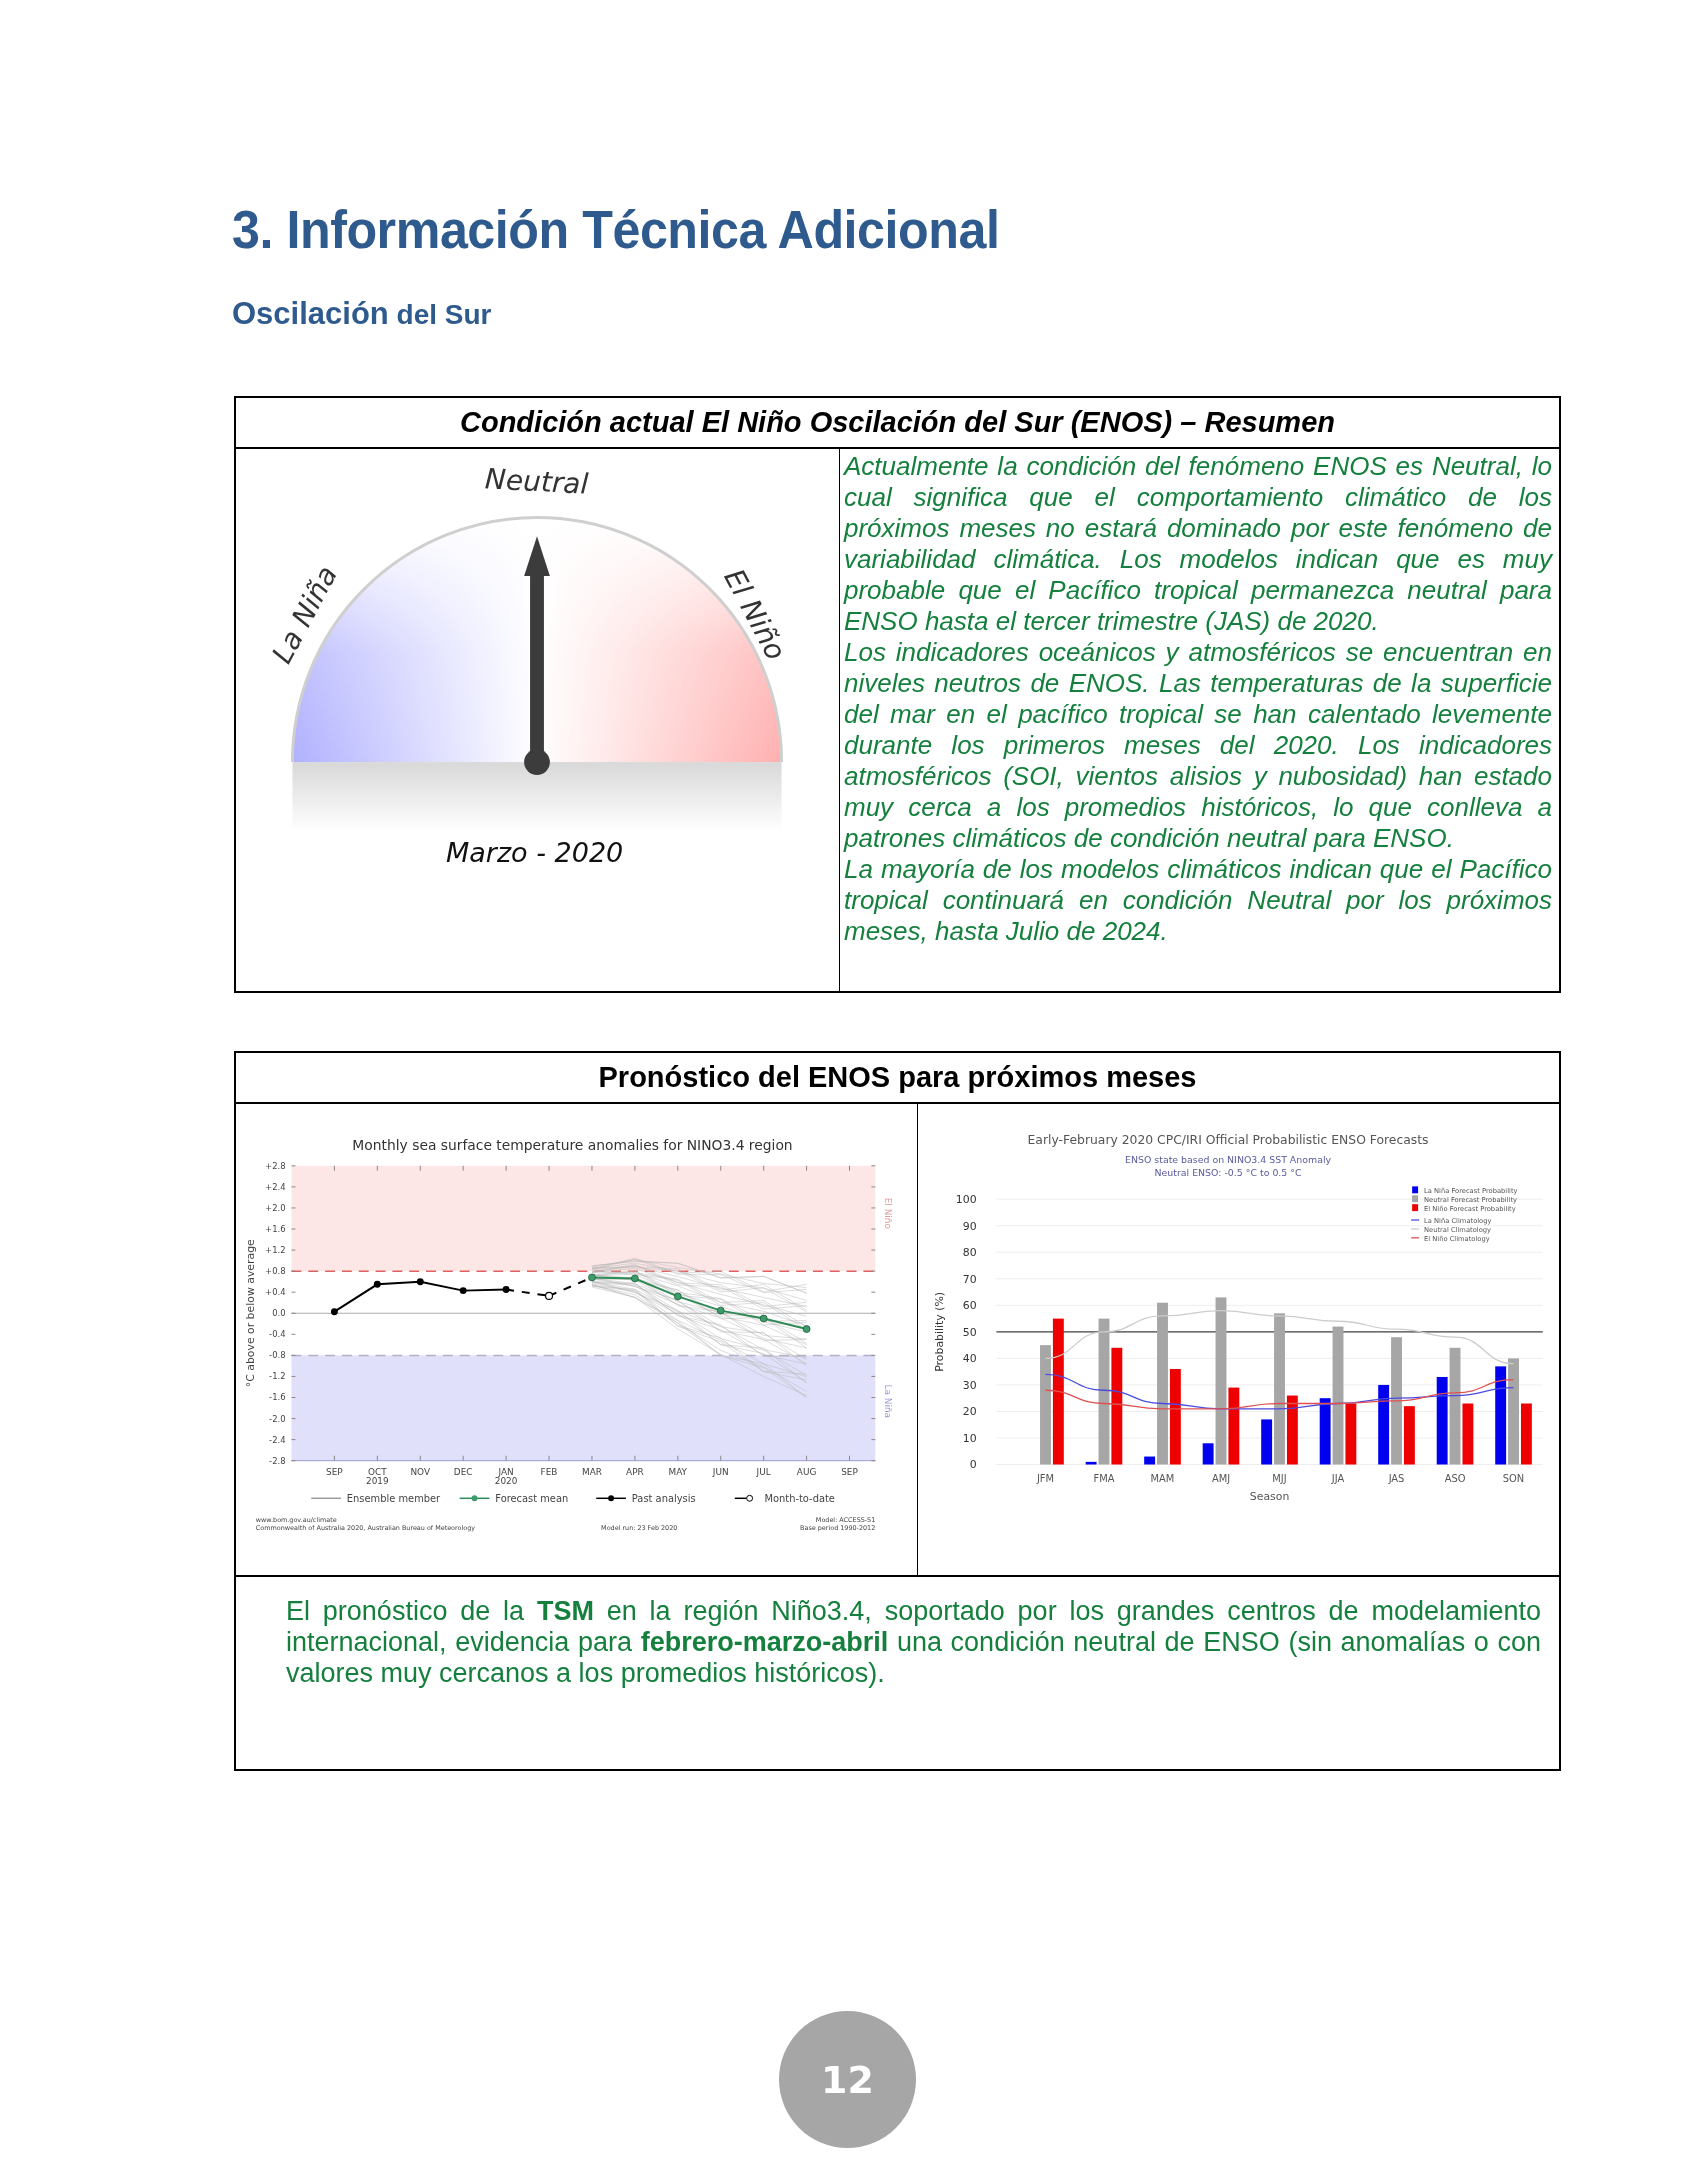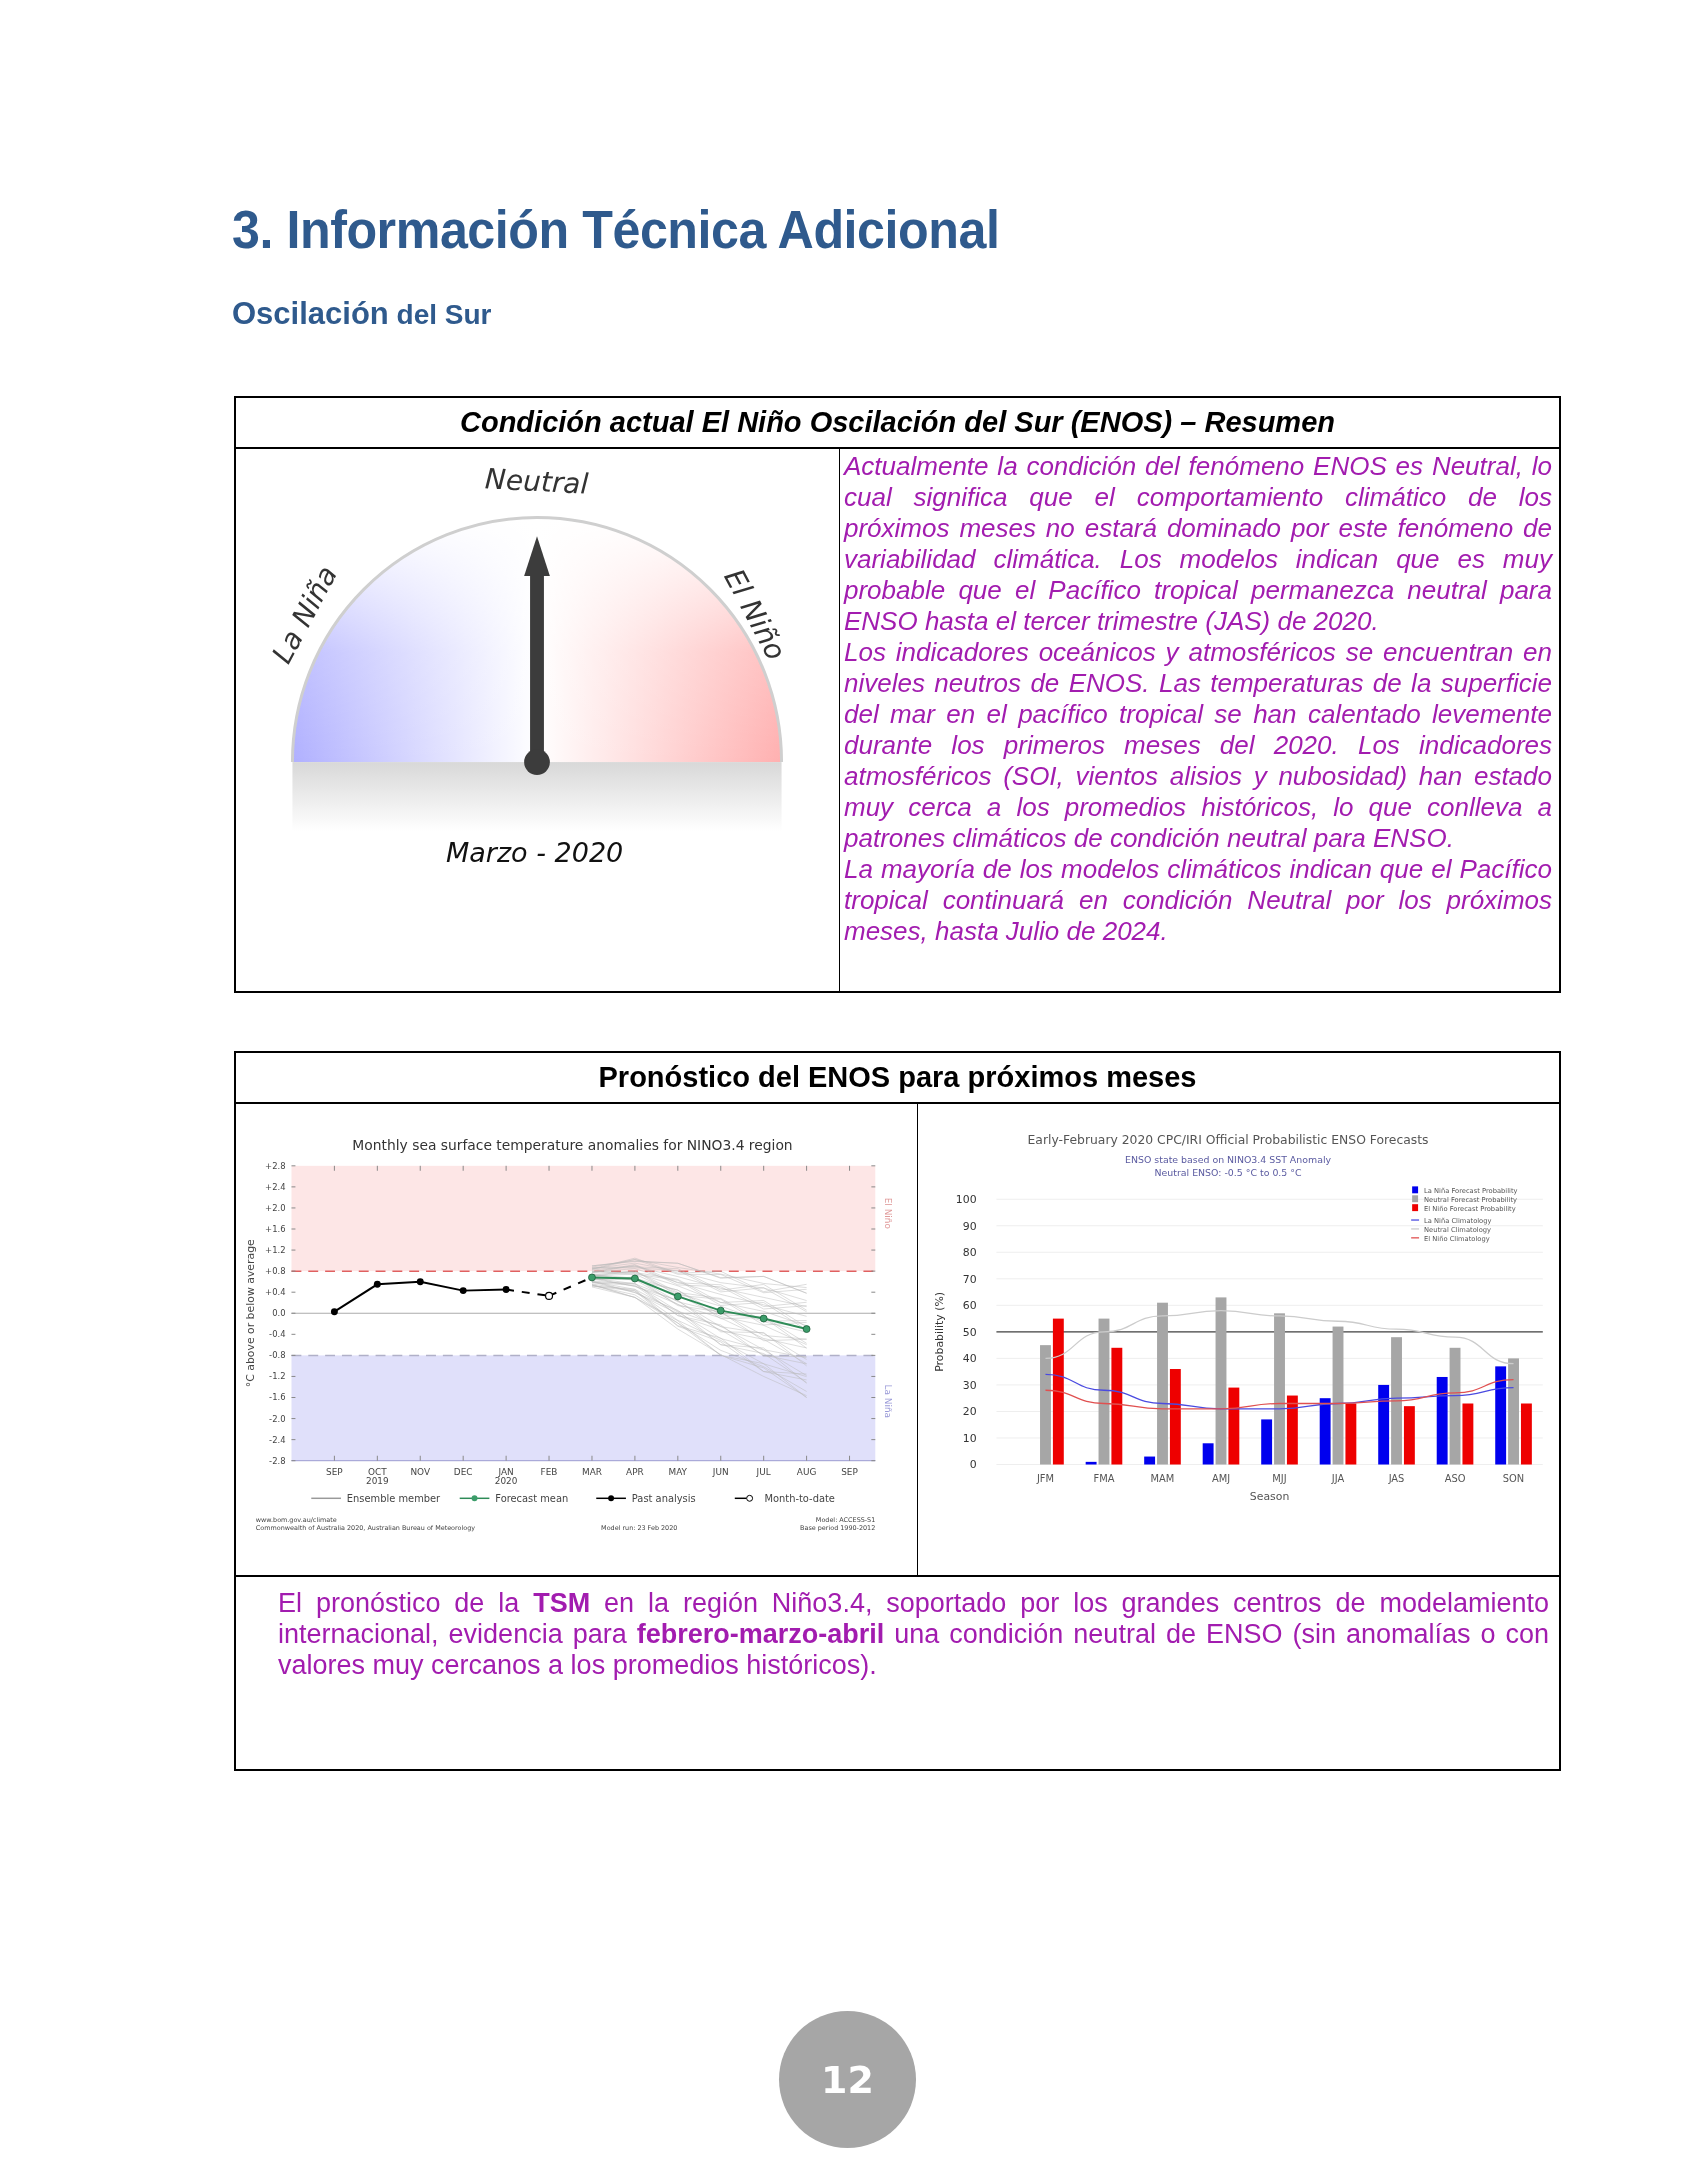--- a/index.html
+++ b/index.html
@@ -10,21 +10,21 @@
         letter-spacing: -0.5px; white-space: nowrap; transform: scaleX(0.93); transform-origin: left top; }
   .h2 { left: 232px; top: 297px; width: 1188px; font-size: 31px; font-weight: bold; color: #2f5a8d;
         line-height: 33px; text-align: justify; text-align-last: left; }
   .h2 .l1 { display: block; text-align: justify; text-align-last: justify; width: 1184px; }
   .h2 .small { font-size: 28px; }
   .table { position: absolute; border: 2.5px solid #000; box-sizing: border-box; }
   .thead { position: absolute; left: 0; right: 0; top: 0; border-bottom: 2.5px solid #000;
            font-weight: bold; font-size: 29px; text-align: center; box-sizing: border-box; }
   .vdiv { position: absolute; border-left: 1.5px solid #000; }
   .body-text { position: absolute; font-size: 26px; line-height: 31px; text-align: justify;
-               color: #a21caf; }
+               color: #15803d; }
   .body-text p { margin: 0; text-align: justify; }
   .gauge-label { position: absolute; font-family: "DejaVu Sans", sans-serif; color: #333; font-size: 28px; }
   .marzo { position: absolute; font-family: "DejaVu Sans", sans-serif; font-size: 27px; color: #111; }
   .page-circle { position: absolute; left: 779px; top: 2011px; width: 137px; height: 137px;
                  border-radius: 50%; background: #a6a6a6; color: #fff; font-weight: bold;
                  font-family: "DejaVu Sans", sans-serif; font-size: 38px; display: flex;
                  align-items: center; justify-content: center; }
   svg text { font-family: "DejaVu Sans", sans-serif; }
 </style>
 </head>
@@ -350,20 +350,20 @@
         <line x1="497" x2="505" y1="95" y2="95" stroke="#4a4ae0" stroke-width="1.3"></line>
         <text x="510" y="98" font-size="6.8" fill="#555">La Niña Climatology</text>
         <line x1="497" x2="505" y1="104" y2="104" stroke="#cccccc" stroke-width="1.3"></line>
         <text x="510" y="107" font-size="6.8" fill="#555">Neutral Climatology</text>
         <line x1="497" x2="505" y1="113" y2="113" stroke="#e05050" stroke-width="1.3"></line>
         <text x="510" y="116" font-size="6.8" fill="#555">El Niño Climatology</text>
       </svg>
   </div>
 
   <div class="body-text" id="footer-text" style="left:38px; top:531px; width:1279px; font-size:27px; line-height:31px;">
-      <p style="margin: 4px; text-align: justify;"><span>El pronóstico de la </span><b>TSM</b><span> en la región Niño3.4, soportado por los grandes centros de modelamiento internacional, evidencia para </span><b>febrero-marzo-abril</b><span> una condición neutral de ENSO (sin anomalías o con valores muy cercanos a los promedios históricos).</span></p>
+      <p style="margin: 12px; text-align: justify;"><span>El pronóstico de la </span><b>TSM</b><span> en la región Niño3.4, soportado por los grandes centros de modelamiento internacional, evidencia para </span><b>febrero-marzo-abril</b><span> una condición neutral de ENSO (sin anomalías o con valores muy cercanos a los promedios históricos).</span></p>
     </div>
 </div>
 
 <div class="page-circle">
   <span>12</span>
 </div>
 
 
 </body></html>

